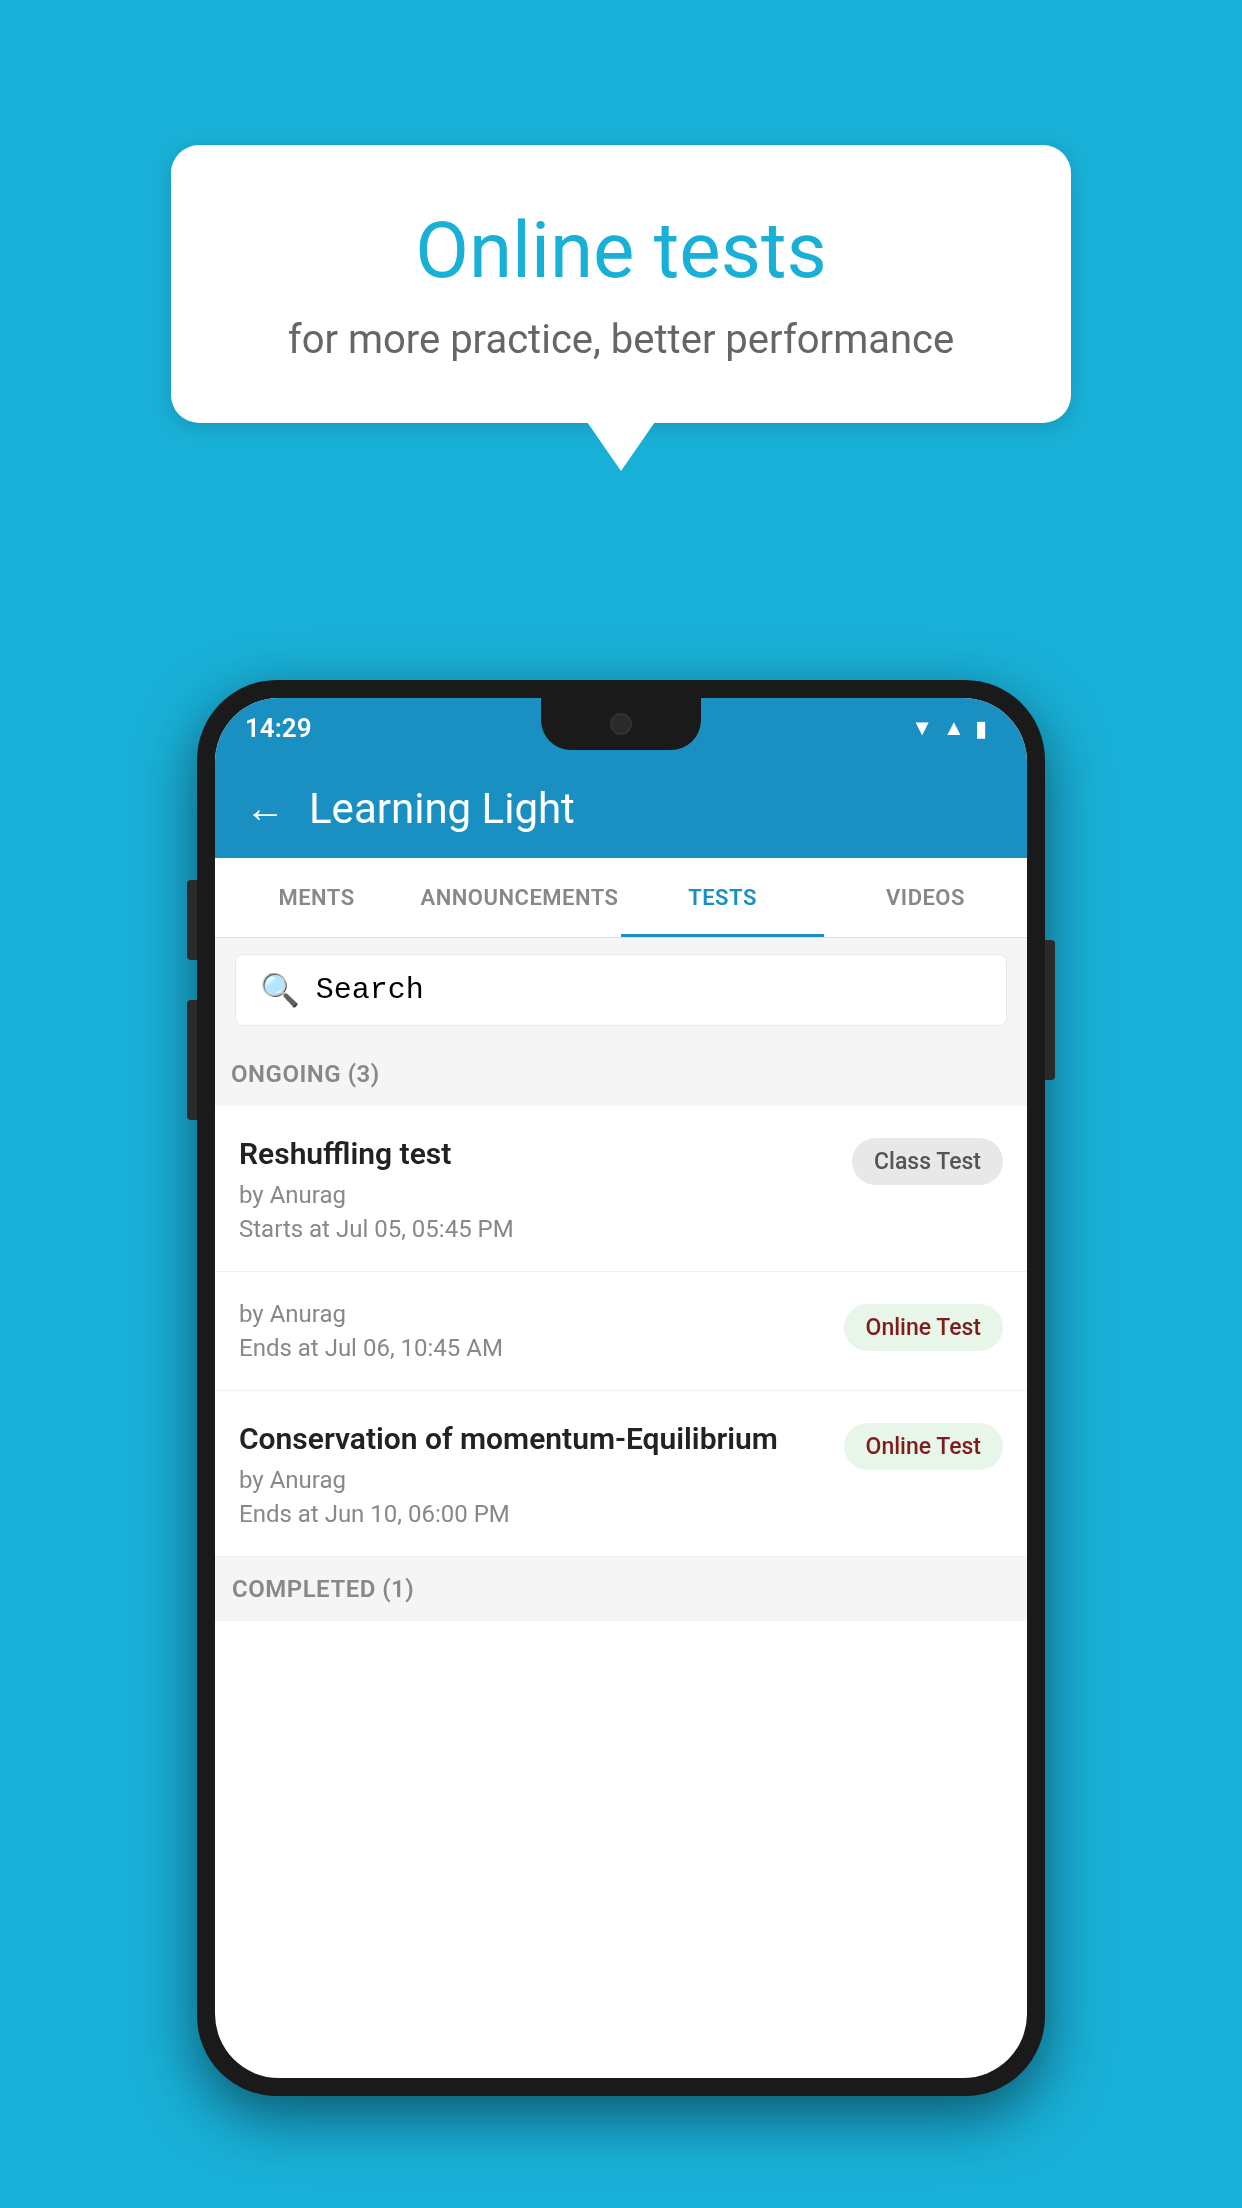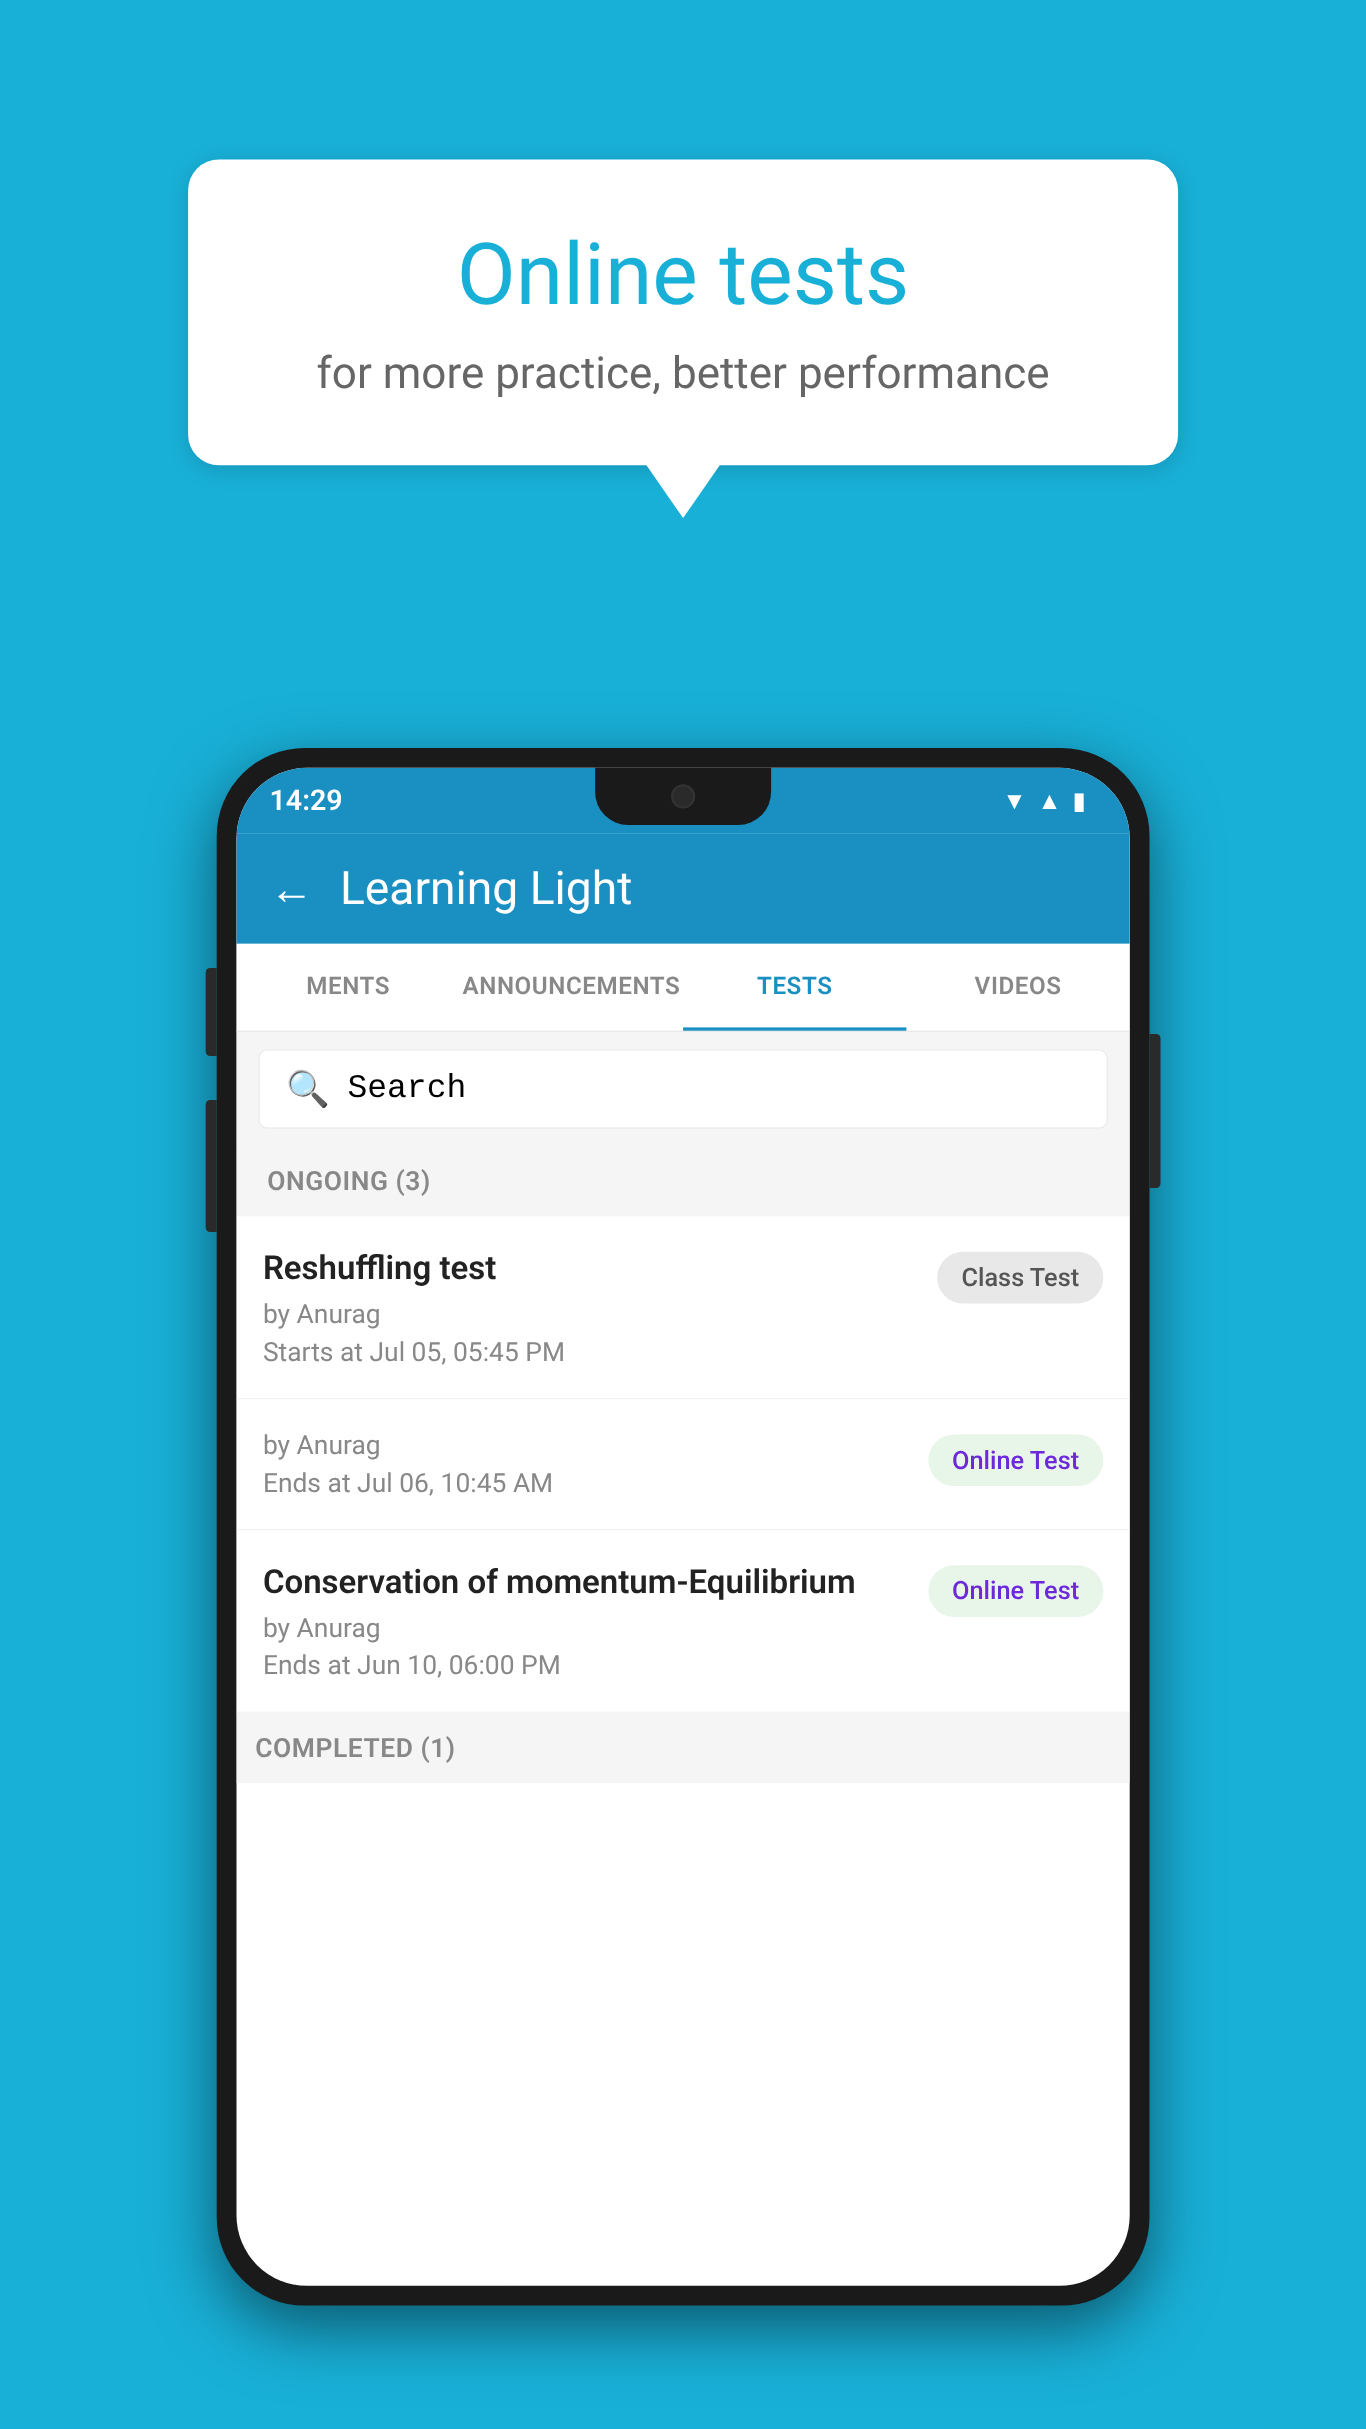--- a/index.html
+++ b/index.html
@@ -243,21 +243,21 @@
 
     .search-placeholder {
       color: #000000;
       font-size: 30px;
       font-family: Liberation Mono, monospace;
     }
 
     
     .section-header {
       background: #f5f5f5;
-      padding: 18px 28px;
+      padding: 18px 16px;
       font-size: 24px;
       font-weight: 600;
       color: #888;
       letter-spacing: 0.5px;
     }
 
     
     .test-list {
       background: white;
     }
@@ -304,21 +304,21 @@
       flex-shrink: 0;
     }
 
     .badge-class {
       background: #e8e8e8;
       color: #555;
     }
 
     .badge-online {
       background: #e8f5e9;
-      color: #6d28d9;
+      color: #7f1d1d;
     }
 
     
     .completed-section-header {
       background: #f5f5f5;
       padding: 18px 17px;
       font-size: 24px;
       font-weight: 600;
       color: #888;
       letter-spacing: 0.5px;

